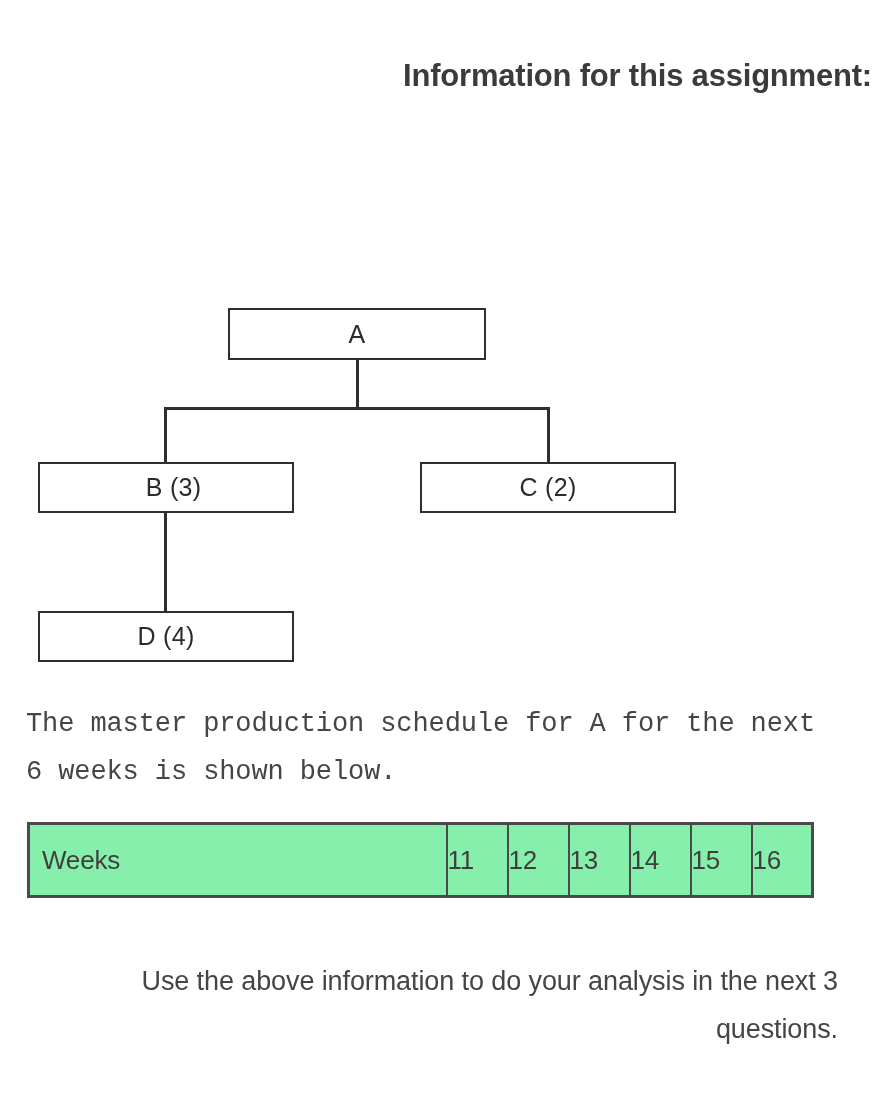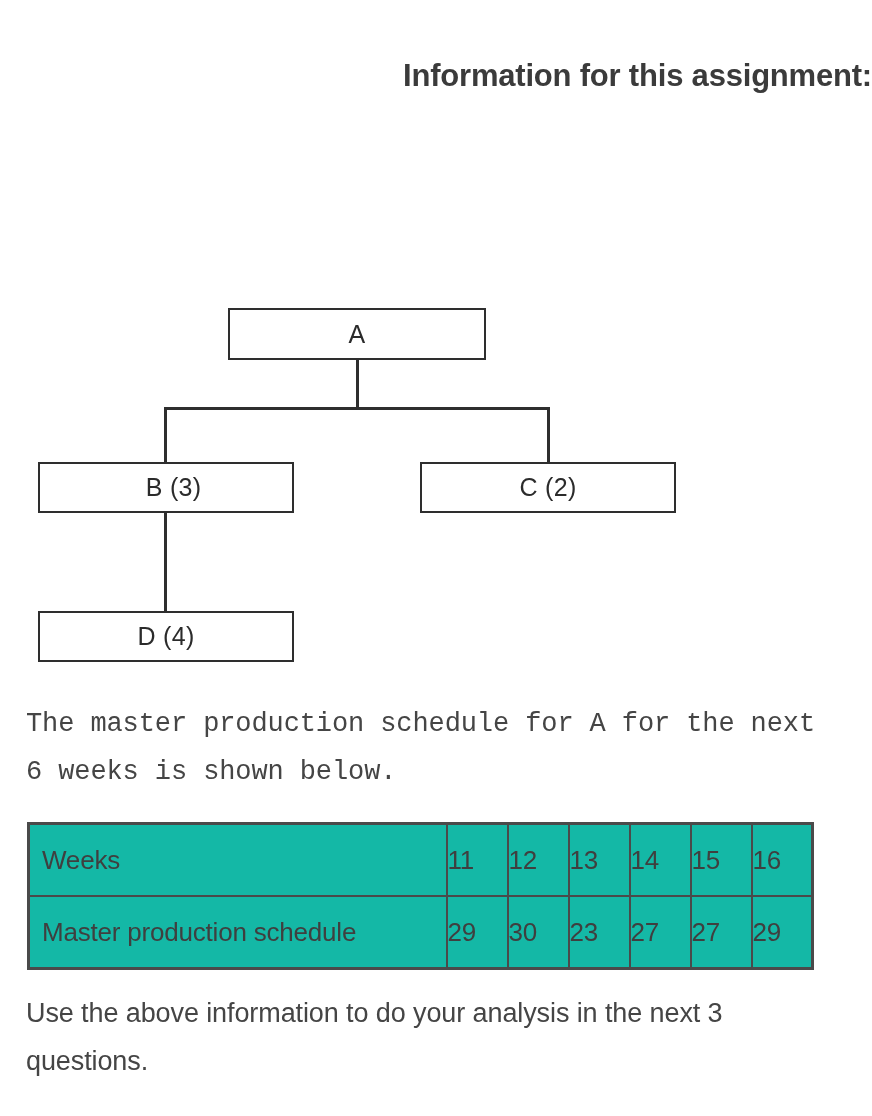--- a/index.html
+++ b/index.html
@@ -52,22 +52,23 @@
     width: 812px;
   }
   .para-mps {
     left: 26px;
     top: 700px;
     width: 790px;
     font-family: Liberation Mono, monospace;
   }
   .para-closing {
     left: 26px;
-    top: 989px;
+    top: 957px;
     width: 812px;
+    text-align: right;
   }
   .u {
     text-decoration: underline;
     text-underline-offset: 3px;
     text-decoration-thickness: 2px;
   }
 
   
   .bom-diagram {
     position: absolute;
@@ -109,21 +110,21 @@
   .line-bd      { left: 164px; top: 221px; width: 3px;   height: 102px; }
 
   
   .mps-table {
     position: absolute;
     left: 27px;
     top: 822px;
     width: 784px;
     border-collapse: collapse;
     table-layout: fixed;
-    background: #14b8a6;
+    background: #86efac;
     border: 3px solid #4a4a4a;
   }
   .mps-table td {
     border: 2px solid #4a4a4a;
     font-size: 26px;
     color: #3f3f3f;
     height: 70px;
     padding: 0 10px;
     vertical-align: middle;
     letter-spacing: -0.2px;
@@ -174,27 +175,18 @@
     <tbody>
       <tr>
         <td class="label-cell">Weeks</td>
         <td class="value-cell">11</td>
         <td class="value-cell">12</td>
         <td class="value-cell">13</td>
         <td class="value-cell">14</td>
         <td class="value-cell">15</td>
         <td class="value-cell">16</td>
       </tr>
-      <tr>
-        <td class="label-cell">Master production schedule</td>
-        <td class="value-cell">29</td>
-        <td class="value-cell">30</td>
-        <td class="value-cell">23</td>
-        <td class="value-cell">27</td>
-        <td class="value-cell">27</td>
-        <td class="value-cell">29</td>
-      </tr>
     </tbody>
   </table>
 
   <div class="para para-closing">Use the above information to do your analysis in the next 3 questions.</div>
 
 </div>
 
 </body></html>

